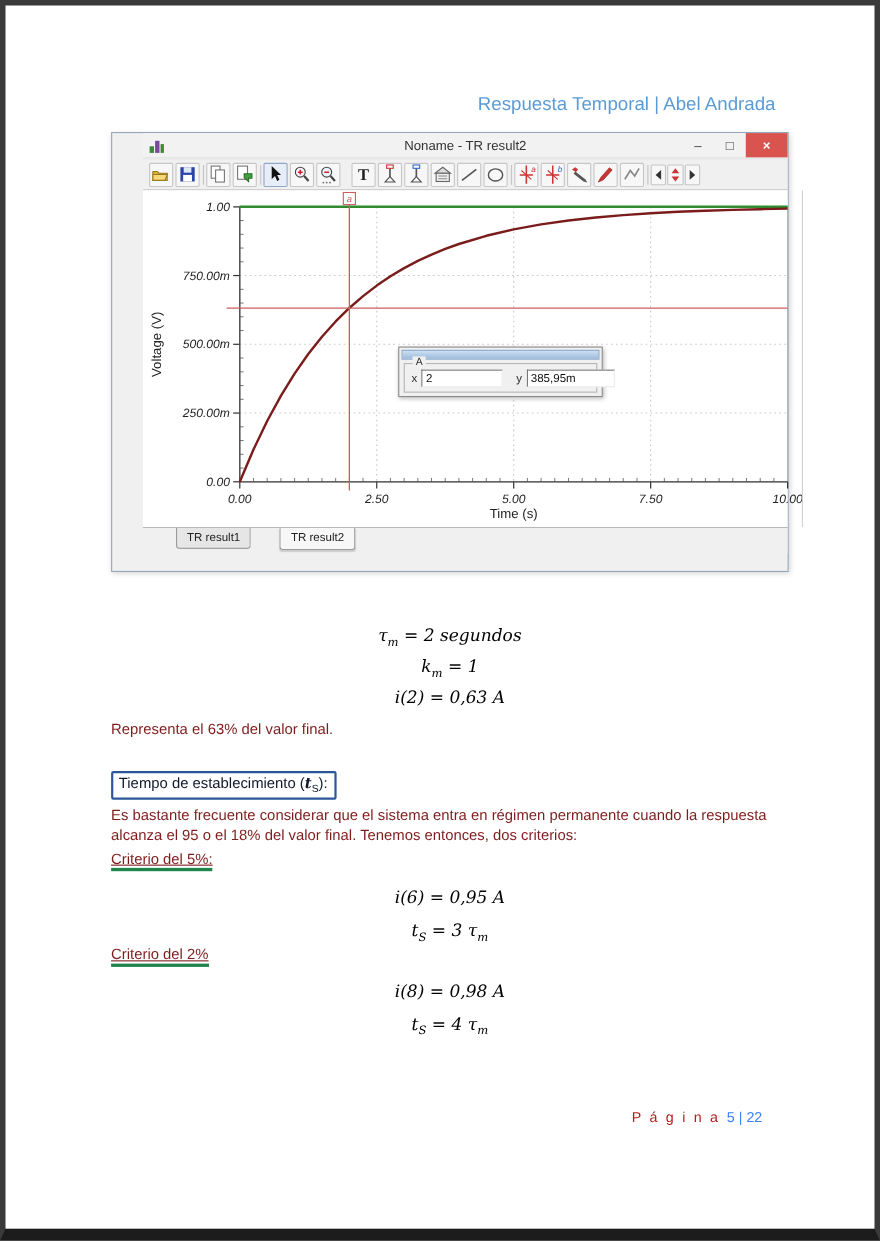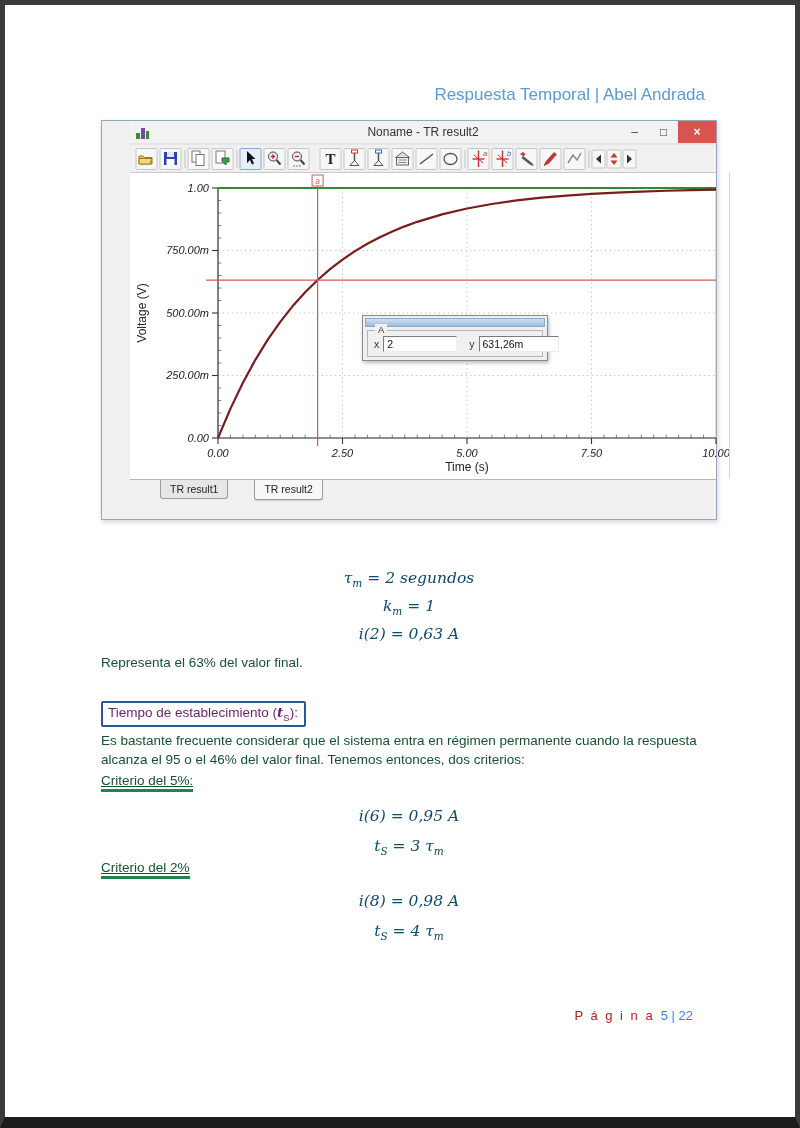--- a/index.html
+++ b/index.html
@@ -31,26 +31,26 @@
   .cp-grouplabel{position:absolute;top:-7px;left:7px;background:#f0f0f0;font-size:9.5px;padding:0 3px;color:#333;}
   .cp-row{display:flex;align-items:center;padding:5px 4px 0 6px;gap:4px;font-size:10.5px;color:#333;}
   .cp-field{background:#fff;border:1px solid;border-color:#7a7a7a #ececec #ececec #7a7a7a;height:14px;
             font-size:10.5px;padding:0 3px;flex:0 0 66px;display:flex;align-items:center;color:#111;}
   .tabbar{height:23px;background:#f0f0f0;border-top:1px solid #b8b8b8;display:flex;align-items:flex-start;padding-left:7px;gap:3px;}
   .tab{font-size:10.5px;padding:3px 9px 3px;border:1px solid #9a9a9a;border-top:none;background:#e6e6e6;
        color:#222;border-radius:0 0 3px 3px;margin-left:23px;}
   .tab.active{background:#f7f7f7;padding-bottom:4px;box-shadow:0 1px 1px rgba(0,0,0,.15);}
   
   .eqblock{position:absolute;left:96px;width:616px;text-align:center;font-family:"DejaVu Serif",serif;
-           font-style:italic;font-size:15.5px;color:#0c4a6e;}
+           font-style:italic;font-size:15.5px;color:#000000;}
   .eqblock .eqline{height:28px;line-height:28px;}
   .eqblock sub{font-size:68%;font-style:italic;}
-  .bodytext{position:absolute;left:96px;font-size:13.5px;color:#14532d;}
+  .bodytext{position:absolute;left:96px;font-size:13.5px;color:#7f1d1d;}
   .headingbox{position:absolute;left:96px;top:696px;border:2.5px solid #2B579A;border-radius:2px;
-              padding:1px 6px 2px 5px;font-size:13.5px;color:#701a75;background:#fff;}
+              padding:1px 6px 2px 5px;font-size:13.5px;color:#0f172a;background:#fff;}
   .headingbox .math{font-family:"DejaVu Serif",serif;font-style:italic;font-weight:bold;}
   .headingbox sub{font-size:70%;}
   .criterio{display:inline-block;text-decoration:underline;border-bottom:3px solid #1E8449;padding-bottom:1px;}
   .doc-footer{position:absolute;top:1003px;right:102px;font-size:13px;}
   .doc-footer .flabel{color:#b91c1c;letter-spacing:2px;margin-right:6px;}
   .doc-footer .fpage{color:#3b82f6;}
 </style>
 </head>
 <body>
 
@@ -291,21 +291,21 @@
             <text x="187.60000000000002" y="10.5" text-anchor="middle" font-size="8.5" font-style="italic" fill="#cd5c5c" font-family="Liberation Sans,sans-serif">a</text>
           </svg>
         <div class="cursorpanel">
           <div class="cp-strip"></div>
           <div class="cp-group">
             <span class="cp-grouplabel">A</span>
             <div class="cp-row">
               <span>x</span>
               <span class="cp-field">2</span>
               <span style="margin-left:8px">y</span>
-              <span class="cp-field" style="flex-basis:72px">631,26m</span>
+              <span class="cp-field" style="flex-basis:72px">385,95m</span>
             </div>
           </div>
         </div>
       </div>
       <div class="chartstrip"></div>
     </div>
 
     <div class="tabbar">
       <span class="tab">TR result1</span>
       <span class="tab active">TR result2</span>
@@ -315,21 +315,21 @@
   <div class="eqblock" style="top:559px;">
     <div class="eqline"><span>τ</span><sub>m</sub><span> = 2 segundos</span></div>
     <div class="eqline"><span>k</span><sub>m</sub><span> = 1</span></div>
     <div class="eqline"><span>i(2) = 0,63 A</span></div>
   </div>
 
   <div class="bodytext" style="top:650px;">Representa el 63% del valor final.</div>
 
   <div class="headingbox"><span>Tiempo de establecimiento (</span><span class="math">t</span><sub>S</sub><span>):</span></div>
 
-  <div class="bodytext" style="top:726px;width:622px;line-height:19px;">Es bastante frecuente considerar que el sistema entra en régimen permanente cuando la respuesta alcanza el 95 o el 46% del valor final. Tenemos entonces, dos criterios:</div>
+  <div class="bodytext" style="top:726px;width:622px;line-height:19px;">Es bastante frecuente considerar que el sistema entra en régimen permanente cuando la respuesta alcanza el 95 o el 18% del valor final. Tenemos entonces, dos criterios:</div>
 
   <div class="bodytext" style="top:768px;">
     <span class="criterio">Criterio del 5%:</span>
   </div>
 
   <div class="eqblock" style="top:796px;">
     <div class="eqline" style="height:30px;line-height:30px;"><span>i(6) = 0,95 A</span></div>
     <div class="eqline" style="height:30px;line-height:30px;text-align:center;"><span>t</span><sub>S</sub><span> = 3 τ</span><sub>m</sub></div>
   </div>
 

